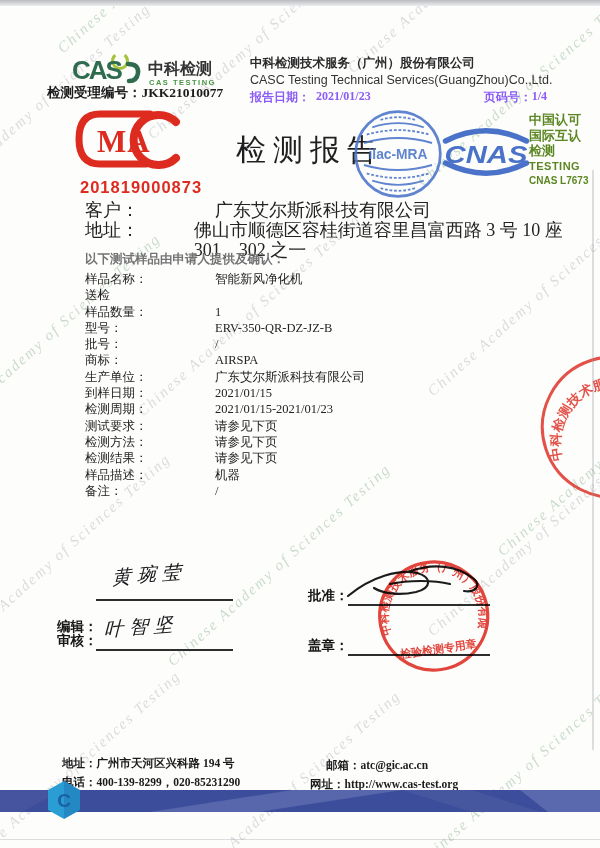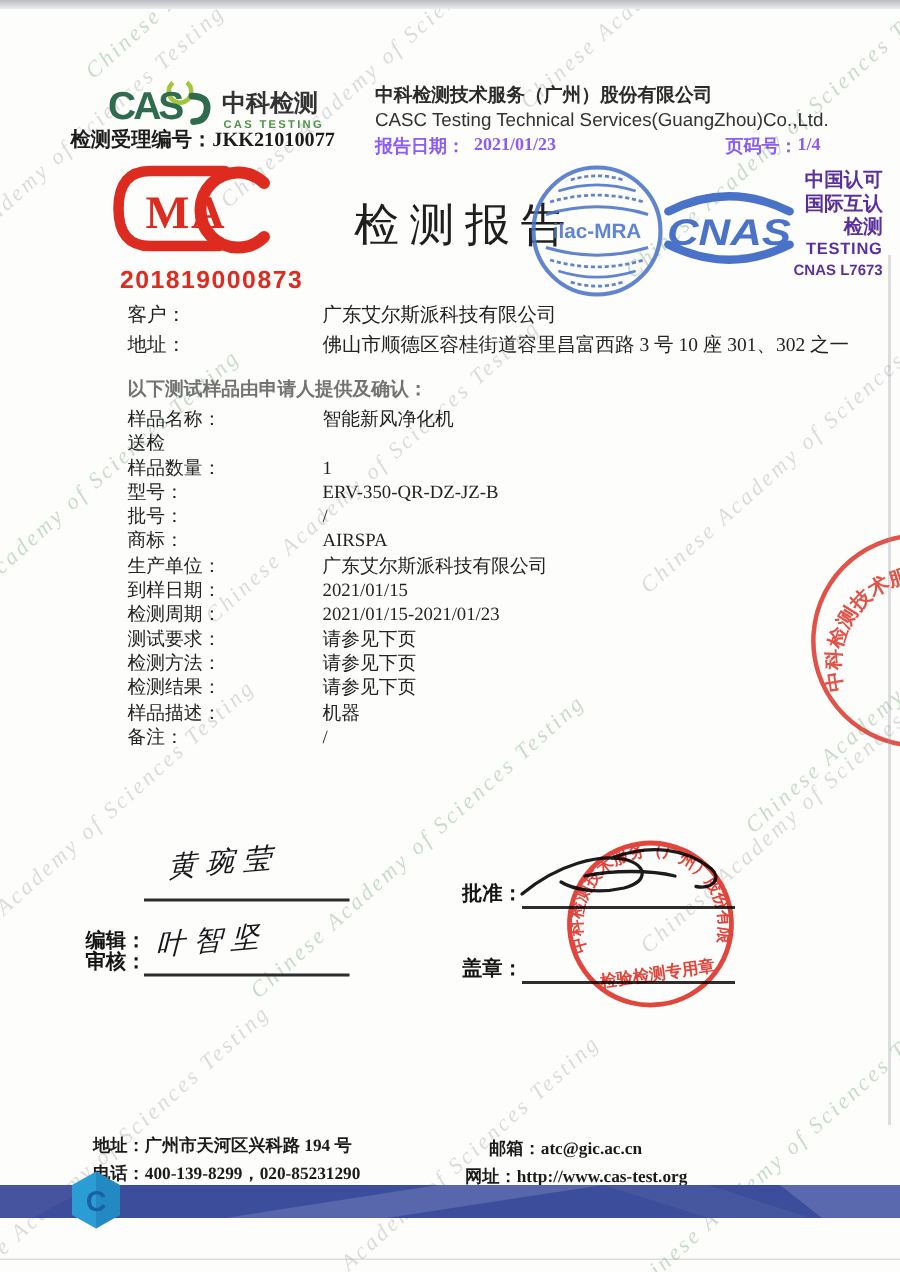--- a/index.html
+++ b/index.html
@@ -38,28 +38,28 @@
 
   
   .cma-wrap { position:absolute; left:70px; top:106px; }
   .cma-num { position:absolute; left:80px; top:178px; width:120px; text-align:center;
     color:#dd2b20; font-weight:700; font-size:16.5px; letter-spacing:1px;
     font-family:"Liberation Sans",sans-serif; }
   .report-title { position:absolute; left:236px; top:130px; font-size:30px;
     letter-spacing:7px; color:#1f1f1f; }
   .ilac-wrap { position:absolute; left:352px; top:108px; opacity:.88; }
   .cnas-wrap { position:absolute; left:440px; top:126px; opacity:.92; }
-  .cnas-txt { position:absolute; left:529px; top:112px; color:#4c1d95; opacity:.92;
-    font-family:"Liberation Sans",sans-serif; font-weight:700;text-align:right; }
+  .cnas-txt { position:absolute; left:529px; top:112px; color:#4d7c0f; opacity:.92;
+    font-family:"Liberation Sans",sans-serif; font-weight:700; }
   .cnas-txt .cn { font-size:13px; line-height:15.5px; }
   .cnas-txt .en1 { font-size:11px; line-height:15px; letter-spacing:.5px; }
   .cnas-txt .en2 { font-size:10px; line-height:14px; }
 
   
-  .cust { position:absolute; left:85px; top:200px; font-size:13px; }
+  .cust { position:absolute; left:85px; top:200px; font-size:18px; }
   .crow { display:flex; height:20px; line-height:20px; }
   .clabel { width:130px; }
   .confirm { position:absolute; left:85px; top:251px; font-size:12.5px; font-weight:700; color:#737373; }
 
   
   .fields { position:absolute; left:85px; top:271px; font-size:12.5px; }
   .frow { display:flex; height:16.3px; line-height:16.3px; }
   .flabel { width:130px; }
   .fvalue { white-space:nowrap; }
 

